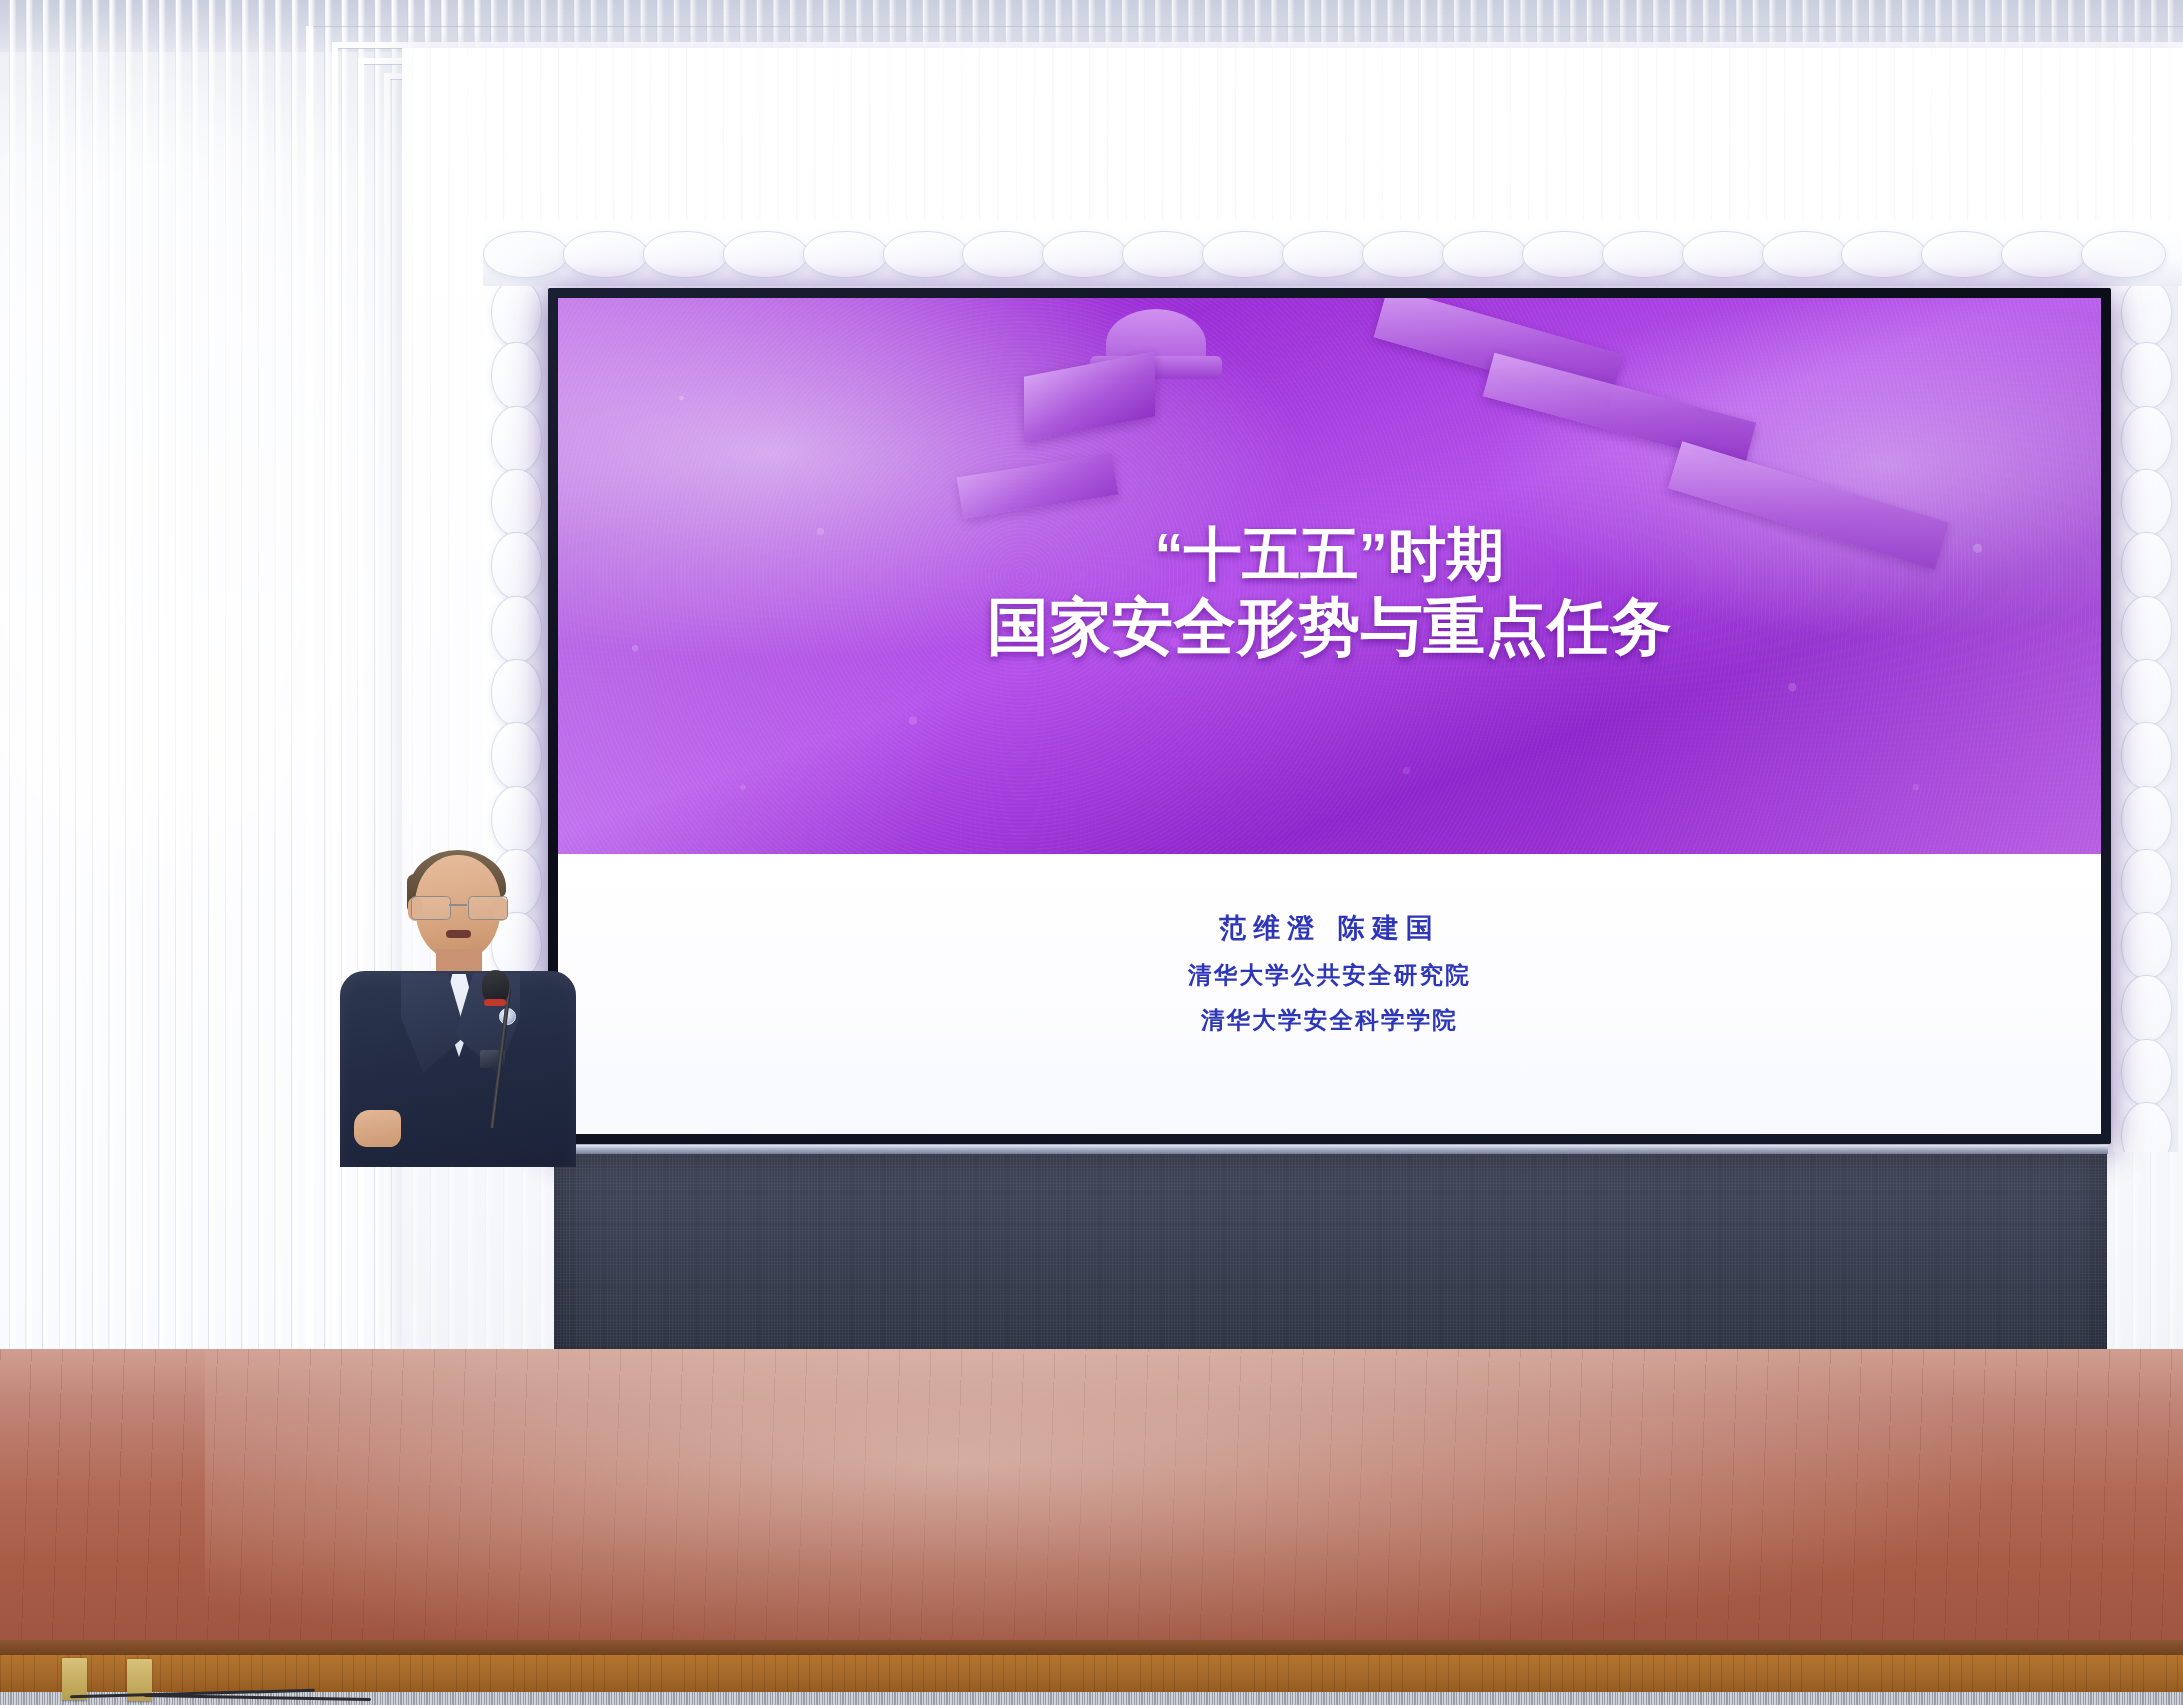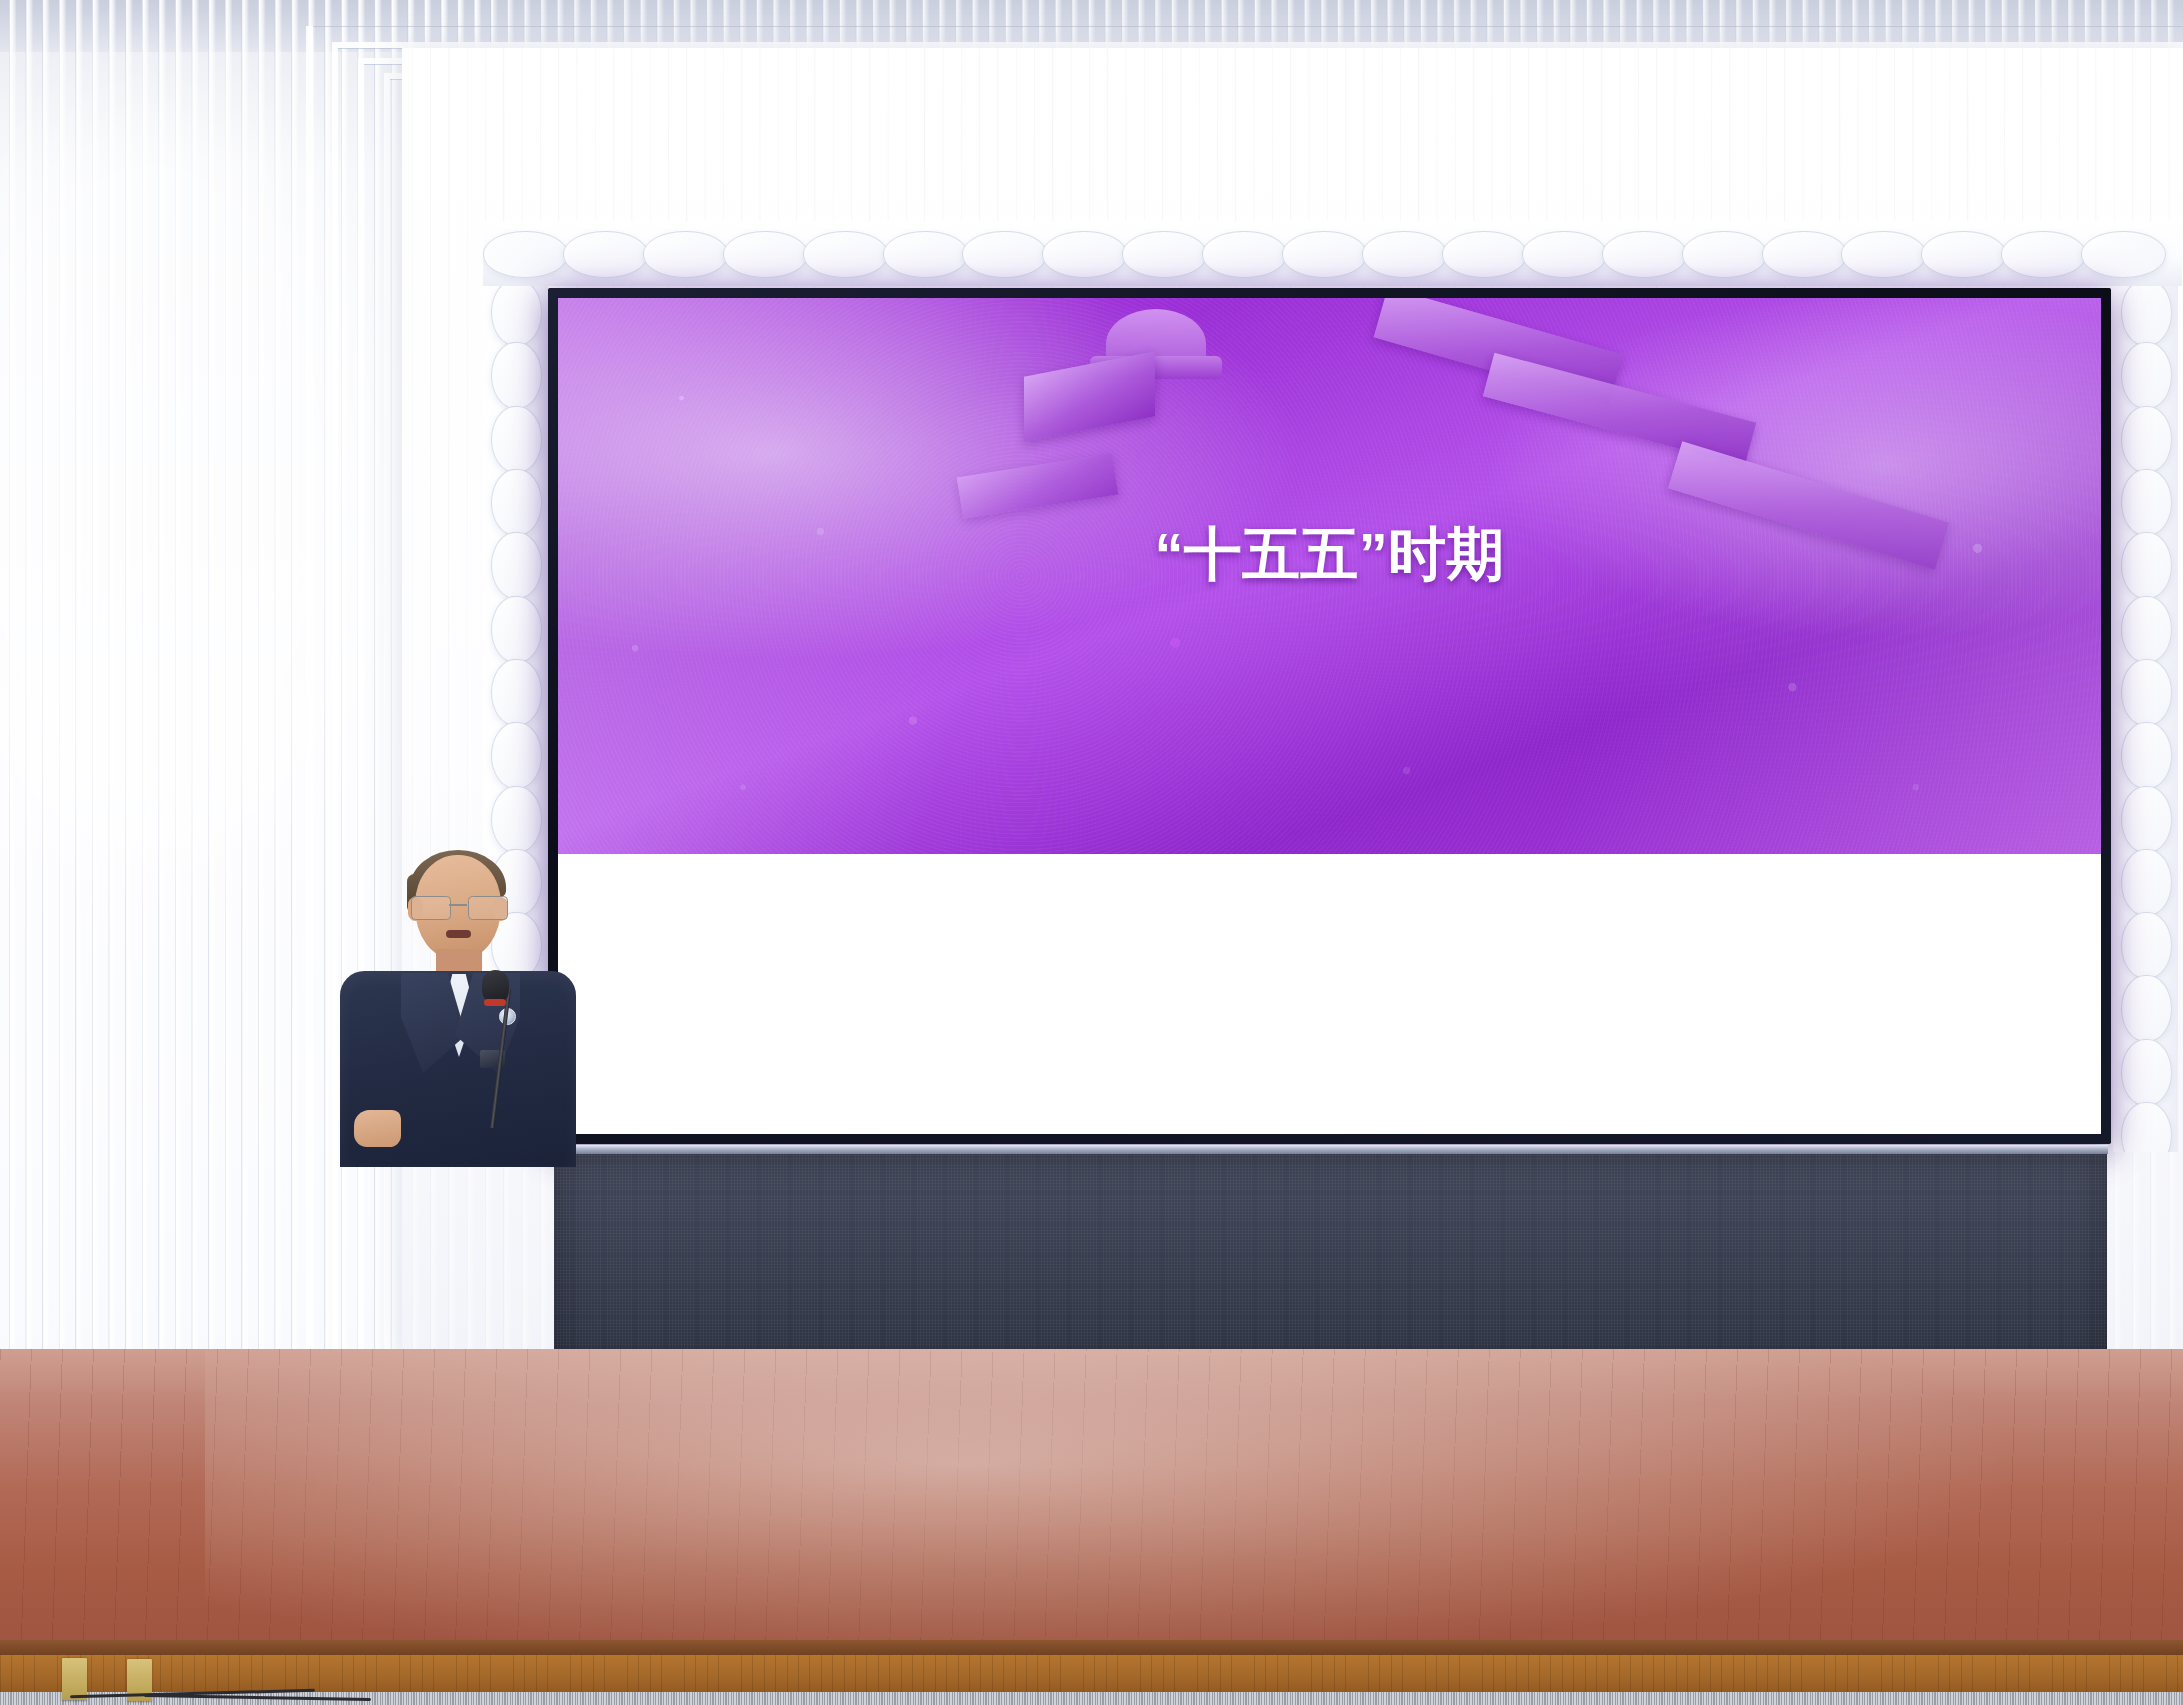--- a/index.html
+++ b/index.html
@@ -470,23 +470,31 @@
         <div class="bld-dome"></div>
         <div class="bld r1"></div>
         <div class="bld r2"></div>
         <div class="bld r3"></div>
         <div class="bld r4"></div>
         <div class="bld r5"></div>
         <div class="sheen"></div>
 
         <div class="slide-title-wrap">
           <div class="t-line1">“十五五”时期</div>
+          <div class="t-line2">国家安全形势与重点任务</div>
         </div>
       </div>
 
+      <div class="slide-white">
+        <div class="authors">
+          <div class="au-name">范维澄  陈建国</div>
+          <div class="au-org">清华大学公共安全研究院</div>
+          <div class="au-org2">清华大学安全科学学院</div>
+        </div>
+      </div>
 
     </div>
   </div>
 
   <div class="under-trim"></div>
   <div class="under-panel"></div>
 
   <div class="stage-floor">
     <div class="planks"></div>
     <div class="planks2"></div>

